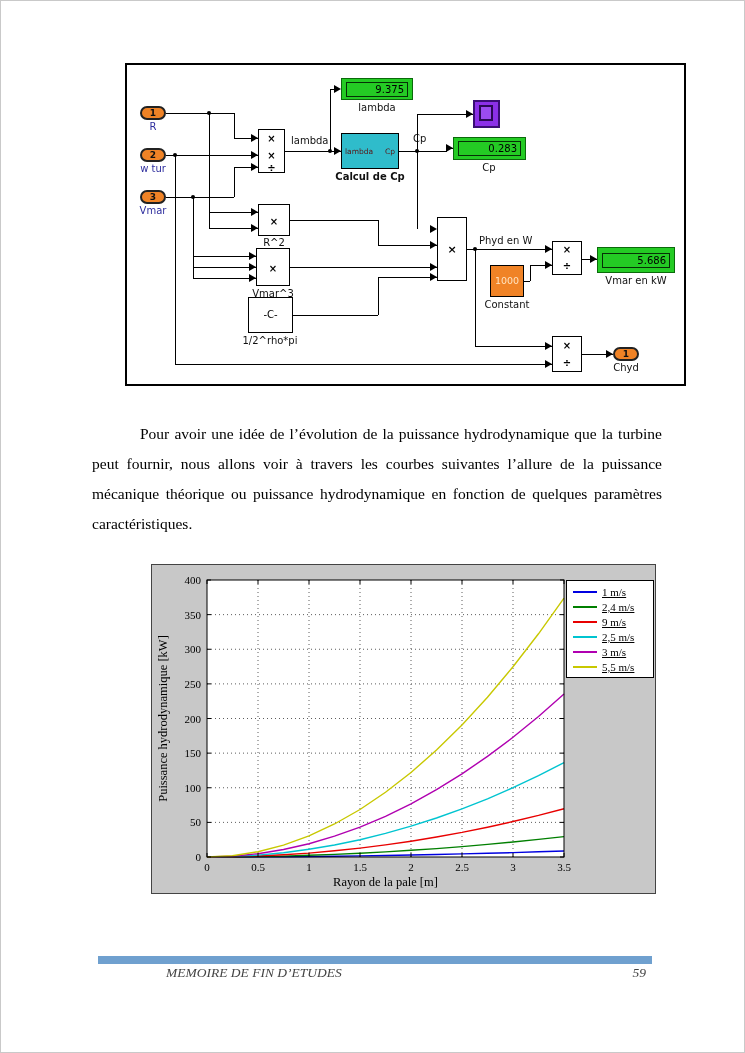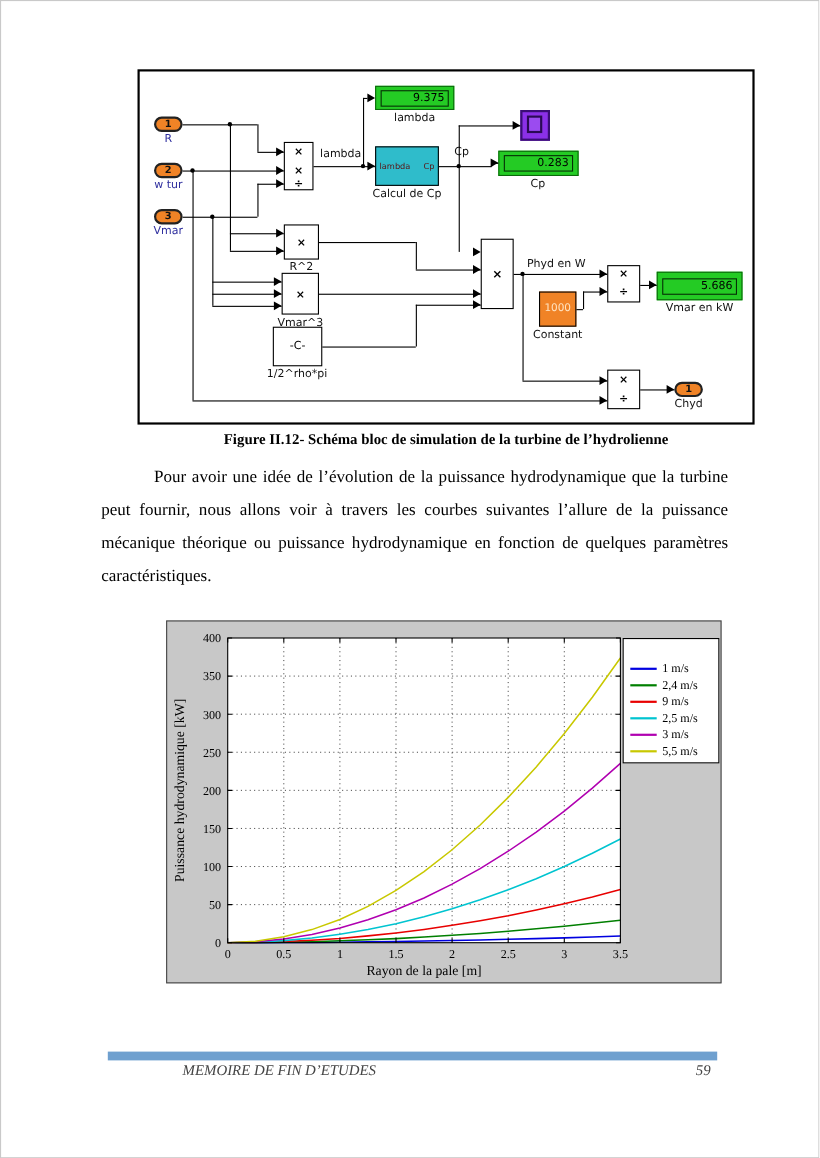--- a/index.html
+++ b/index.html
@@ -26,21 +26,21 @@
   .konst{background:#F08326;border:1px solid #000;color:#FFE3C0;font-size:9.5px;text-align:center;}
   .cblk{background:#fff;border:1px solid #000;color:#000;font-size:10px;text-align:center;}
   
   .cap{position:absolute;font-weight:bold;font-size:13.5px;color:#000;text-align:center;}
   .para{position:absolute;left:91px;top:418px;width:570px;font-size:15.5px;line-height:30px;text-align:justify;text-indent:48px;color:#000;margin:0;}
   .lead{position:absolute;left:91px;top:536px;width:570px;font-size:15.5px;line-height:30px;text-indent:68px;color:#000;margin:0;}
   
   .figure{position:absolute;left:150px;top:563px;width:505px;height:330px;background:#C8C8C8;border:1px solid #444;box-sizing:border-box;}
   #chart-svg{position:absolute;left:0;top:0;}
   #chart-svg text{font-family:"Liberation Serif",serif;fill:#000;}
-  .legend{position:absolute;left:414px;top:15px;width:88px;background:#fff;border:1px solid #000;padding:20px 0 2px 0;box-sizing:border-box;}
+  .legend{position:absolute;left:414px;top:15px;width:88px;background:#fff;border:1px solid #000;padding:4px 0 2px 0;box-sizing:border-box;text-decoration:underline;}
   .lgrow{display:flex;align-items:center;height:14px;margin:0 0 1px 6px;}
   .lgline{display:inline-block;width:24px;height:2px;margin-right:5px;flex:none;}
   .lglab{font-family:"Liberation Serif",serif;font-size:11px;color:#000;white-space:nowrap;}
   
   .fbar{position:absolute;left:97px;top:955px;width:554px;height:8px;}
   .ftext{position:absolute;left:165px;top:964px;font-style:italic;font-size:13.5px;color:#444;}
   .fpage{position:absolute;right:98px;top:964px;font-style:italic;font-size:13.5px;color:#444;}
 </style>
 </head>
 <body>
@@ -65,21 +65,21 @@
 
     <div class="blk disp" style="left:214px;top:13px;width:72px;height:22px;">
       <div class="dispval">9.375</div>
     </div>
     <div class="blabel" style="left:210px;top:37px;">lambda</div>
 
     <div class="blk calc" style="left:214px;top:68px;width:58px;height:36px;">
       <span class="pin" style="left:3px;">lambda</span>
       <span class="pin" style="right:3px;">Cp</span>
     </div>
-    <div class="blabel" style="left:203px;top:106px;">Calcul de Cp</div>
+    <div class="blabel" style="left:203px;top:106px;font-weight:bold;">Calcul de Cp</div>
 
     <div class="blk scope" style="left:346px;top:35px;width:27px;height:28px;">
       <span class="scr"></span>
     </div>
 
     <div class="slabel" style="left:286px;top:68px;">Cp</div>
     <div class="blk disp" style="left:326px;top:72px;width:73px;height:23px;">
       <div class="dispval">0.283</div>
     </div>
     <div class="blabel" style="left:322px;top:97px;">Cp</div>
@@ -185,21 +185,20 @@
       <div class="arr" style="left: 463px; top: 190px;"></div>
       <div class="arr" style="left: 479px; top: 285px;"></div>
       <div class="dot" style="left: 80px; top: 46px;"></div>
       <div class="dot" style="left: 46px; top: 88px;"></div>
       <div class="dot" style="left: 64px; top: 130px;"></div>
       <div class="dot" style="left: 201px; top: 84px;"></div>
       <div class="dot" style="left: 288px; top: 84px;"></div>
       <div class="dot" style="left: 346px; top: 182px;"></div>
     </div>
 
-  <div class="cap" style="left:124px;top:391px;width:561px;">Figure II.12- Schéma bloc de simulation de la turbine de l’hydrolienne</div>
 
   <p class="para">Pour avoir une idée de l’évolution de la puissance hydrodynamique que la turbine peut fournir, nous allons voir à travers les courbes suivantes l’allure de la puissance mécanique théorique ou puissance hydrodynamique en fonction de quelques paramètres caractéristiques.</p>
 
   <div class="figure">
     <svg id="chart-svg" width="503" height="328" viewBox="0 0 503 328">
         <rect x="55" y="15" width="357" height="277" fill="#fff"></rect>
         <line x1="106" y1="15" x2="106" y2="292" stroke="#333" stroke-width="0.8" stroke-dasharray="1,3"></line>
         <line x1="157" y1="15" x2="157" y2="292" stroke="#333" stroke-width="0.8" stroke-dasharray="1,3"></line>
         <line x1="208" y1="15" x2="208" y2="292" stroke="#333" stroke-width="0.8" stroke-dasharray="1,3"></line>
         <line x1="259" y1="15" x2="259" y2="292" stroke="#333" stroke-width="0.8" stroke-dasharray="1,3"></line>

